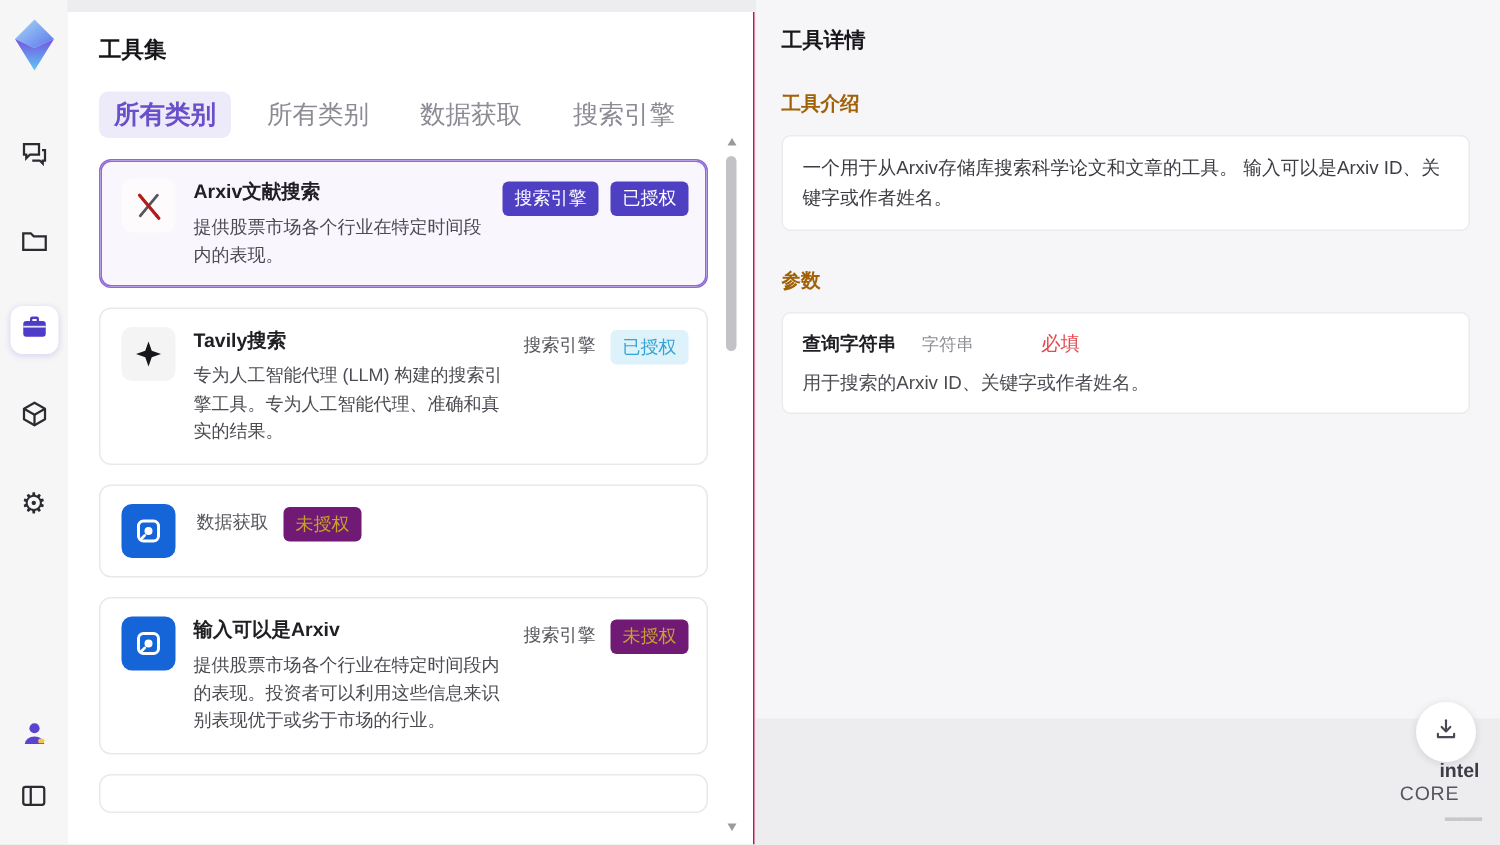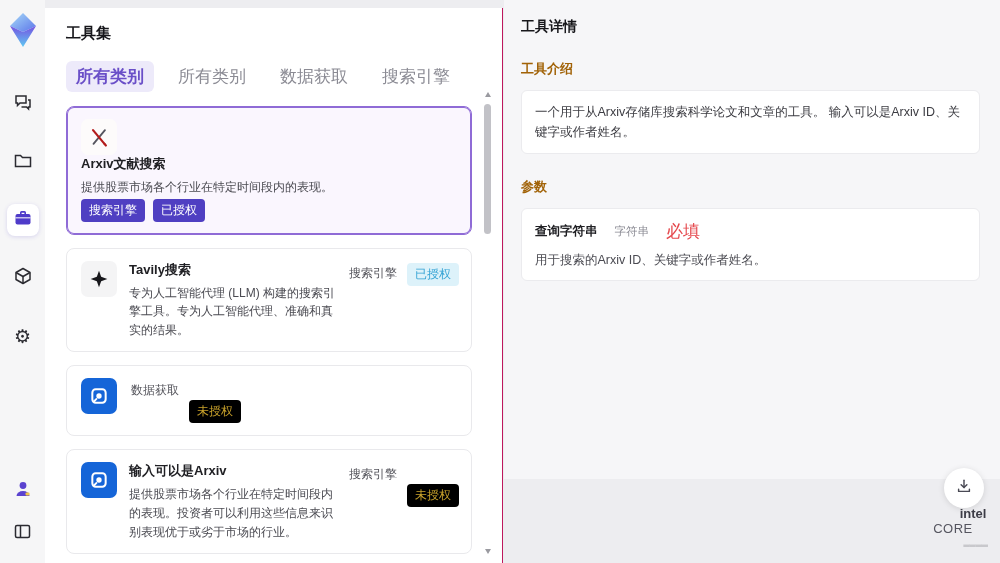--- a/index.html
+++ b/index.html
@@ -19,52 +19,52 @@
   
   .list-panel { position:absolute; left:45px; top:8px; width:458px; height:555px; background:#ffffff; border-right:1px solid #be185d; }
   .list-inner { padding:16px 30px 0 21px; }
   .panel-title { font-size:15px; font-weight:bold; color:#17171b; }
   .tabs { display:flex; gap:14px; margin-top:18px; align-items:center; }
   .tab { font-size:17px; color:#8b8b94; padding:4px 10px; border-radius:6px; cursor:pointer; white-space:nowrap; }
   .tab.active { background:#edeafa; color:#6a4fc8; font-weight:bold; }
 
   .cards { margin-top:14px; height:462px; overflow:hidden; }
   .card { display:flex; background:#fff; border:1px solid #e9e9ec; border-radius:8px; padding:12px 12px 12px 14px; margin-bottom:13px; cursor:pointer; }
-  .card.selected { background:#faf6fe; border:1px solid #8f6bd6; box-shadow:0 0 0 1px #8f6bd6 inset;flex-direction:column; }
+  .card.selected { background:#faf6fe; border:1px solid #8f6bd6; box-shadow:0 0 0 1px #8f6bd6 inset; }
   .tool-icon { flex:0 0 36px; width:36px; height:36px; border-radius:7px; display:flex; align-items:center; justify-content:center; margin-right:12px; }
   .tool-icon.bg-light { background:#f4f4f5; }
   .tool-icon.bg-white { background:#fdfbfb; }
   .tool-icon.bg-blue { background:#1565d8; }
   .tool-main { flex:1 1 auto; min-width:0; padding-right:10px; }
   .tool-title { font-size:13px; font-weight:bold; color:#202024; margin-bottom:5px; }
   .tool-desc { font-size:12px; color:#4b4b52; line-height:1.55; }
   .tool-side { flex:0 0 auto; display:flex; gap:8px; align-items:flex-start; padding-top:2px; }
   .cat-plain { font-size:12px; color:#55555c; padding:2px 2px; white-space:nowrap; }
   .badge { font-size:12px; padding:3px 8px; border-radius:4px; white-space:nowrap; }
   .badge.purple { background:#4f3fc2; color:#ffffff; }
   .badge.blue { background:#ddf2fa; color:#35a3d4; }
-  .badge.amber { background:#000000; color:#c9a22b;margin-top:20px; }
+  .badge.amber { background:#701a75; color:#c9a22b; }
 
   
   .scrollbar { position:absolute; right:9px; top:84px; width:10px; height:462px; }
   .sb-arrow { position:absolute; left:2px; width:0; height:0; border-left:3px solid transparent; border-right:3px solid transparent; }
   .sb-arrow.up { top:0; border-bottom:5px solid #9a9aa0; }
   .sb-arrow.down { bottom:0; border-top:5px solid #9a9aa0; }
   .sb-thumb { position:absolute; left:1px; top:12px; width:7px; height:130px; background:#c2c2c7; border-radius:4px; }
 
   
   .detail { position:absolute; left:504px; top:0; width:496px; height:479px; background:#f6f6f8; padding:18px 20px 12px 17px; }
   .detail-title { font-size:14px; font-weight:bold; color:#17171b; }
   .section-head { font-size:13px; font-weight:bold; color:#a16207; margin-top:24px; }
   .white-box { background:#ffffff; border:1px solid #ebebee; border-radius:6px; margin-top:12px; padding:11px 13px; }
   .intro-text { font-size:12.5px; color:#3c3c42; line-height:1.6; }
   .param-line { display:flex; align-items:center; gap:17px; }
   .param-name { font-size:12.5px; font-weight:bold; color:#202024; }
   .param-type { font-size:11.5px; color:#8b8b94; }
-  .param-required { font-size:17px; color:#e5484d; }
+  .param-required { font-size:13px; color:#e5484d;margin-left:28px; }
   .param-desc { font-size:12.5px; color:#4b4b52; margin-top:9px; }
 
   
   .fab { position:absolute; right:16px; bottom:55px; width:40px; height:40px; border-radius:50%; background:#ffffff; box-shadow:0 1px 6px rgba(0,0,0,.12); display:flex; align-items:center; justify-content:center; cursor:pointer; }
   .brand { position:absolute; right:12px; bottom:16px; width:70px; text-align:center; }
   .brand-row { font-size:13px; color:#3c3c46; letter-spacing:.5px; }
   .brand-row b { font-weight:bold; letter-spacing:0;padding-left:40px; }
   .brand-sub { font-size:8px; color:#c8c8cc; margin-top:2px; text-align:right; }
 </style>
 </head>

